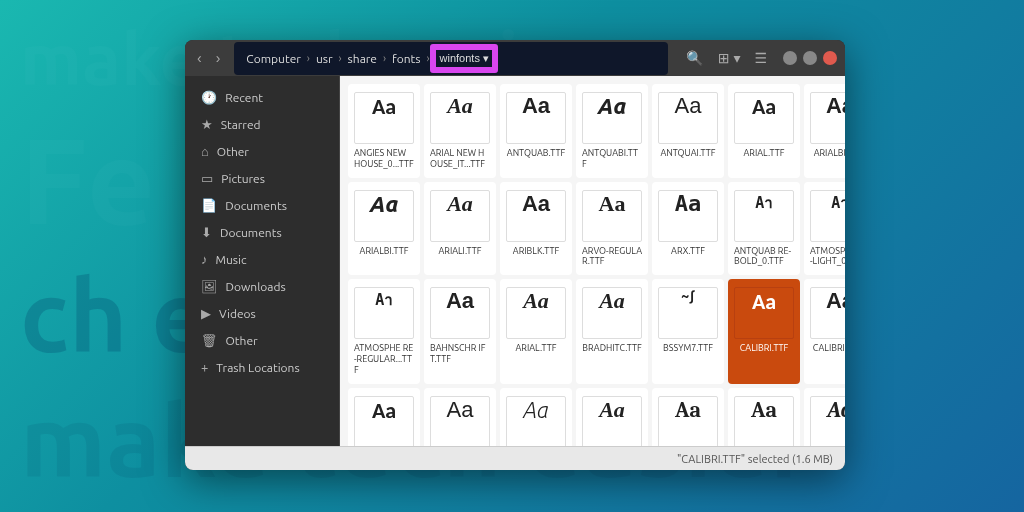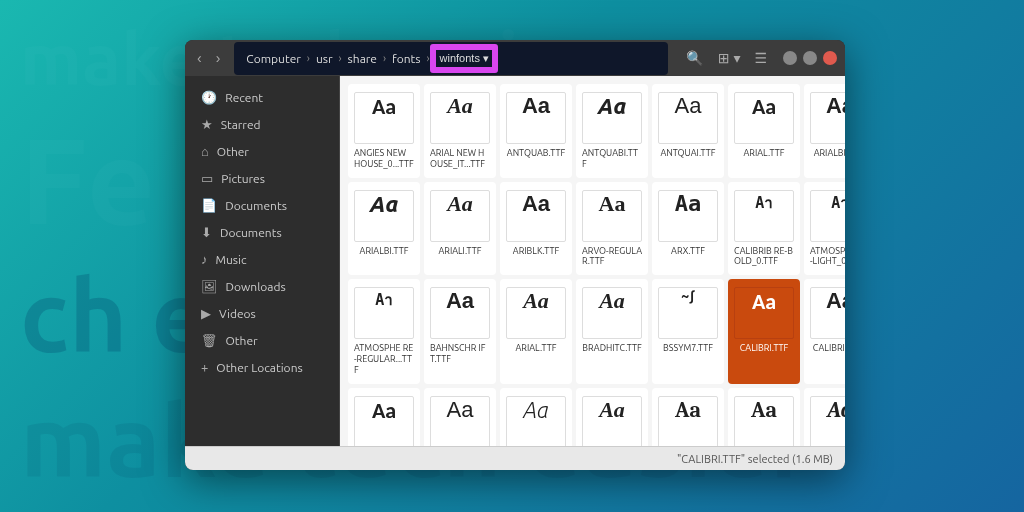--- a/index.html
+++ b/index.html
@@ -297,21 +297,21 @@
       <div class="sidebar-item">
         <span class="sidebar-icon">▶</span>
         <span>Videos</span>
       </div>
       <div class="sidebar-item">
         <span class="sidebar-icon">🗑</span>
         <span>Other</span>
       </div>
       <div class="sidebar-item">
         <span class="sidebar-icon">+</span>
-        <span>Other Locations</span>
+        <span>Trash Locations</span>
       </div>
     </div>
 
     <div class="file-grid-container">
       <div class="file-grid" id="file-grid">
 
       <div class="file-item">
             <div class="font-preview">
               <span style="font-weight:bold; font-family:Calibri,Arial,sans-serif;">Aa</span>
             </div>
@@ -380,21 +380,21 @@
           <div class="file-item">
             <div class="font-preview">
               <span style="font-family:monospace; font-weight:bold;">Aa</span>
             </div>
             <div class="file-label">ARX.TTF</div>
           </div>
           <div class="file-item">
             <div class="font-preview">
               <span style="font-family:monospace; font-size:15px;">Aา</span>
             </div>
-            <div class="file-label">CALIBRIB RE-BOLD_0.TTF</div>
+            <div class="file-label">ANTQUAB RE-BOLD_0.TTF</div>
           </div>
           <div class="file-item">
             <div class="font-preview">
               <span style="font-family:monospace; font-size:15px;">Aา</span>
             </div>
             <div class="file-label">ATMOSPHE RE-LIGHT_0.TTF</div>
           </div>
           <div class="file-item">
             <div class="font-preview">
               <span style="font-family:monospace; font-size:15px;">Aา</span>

